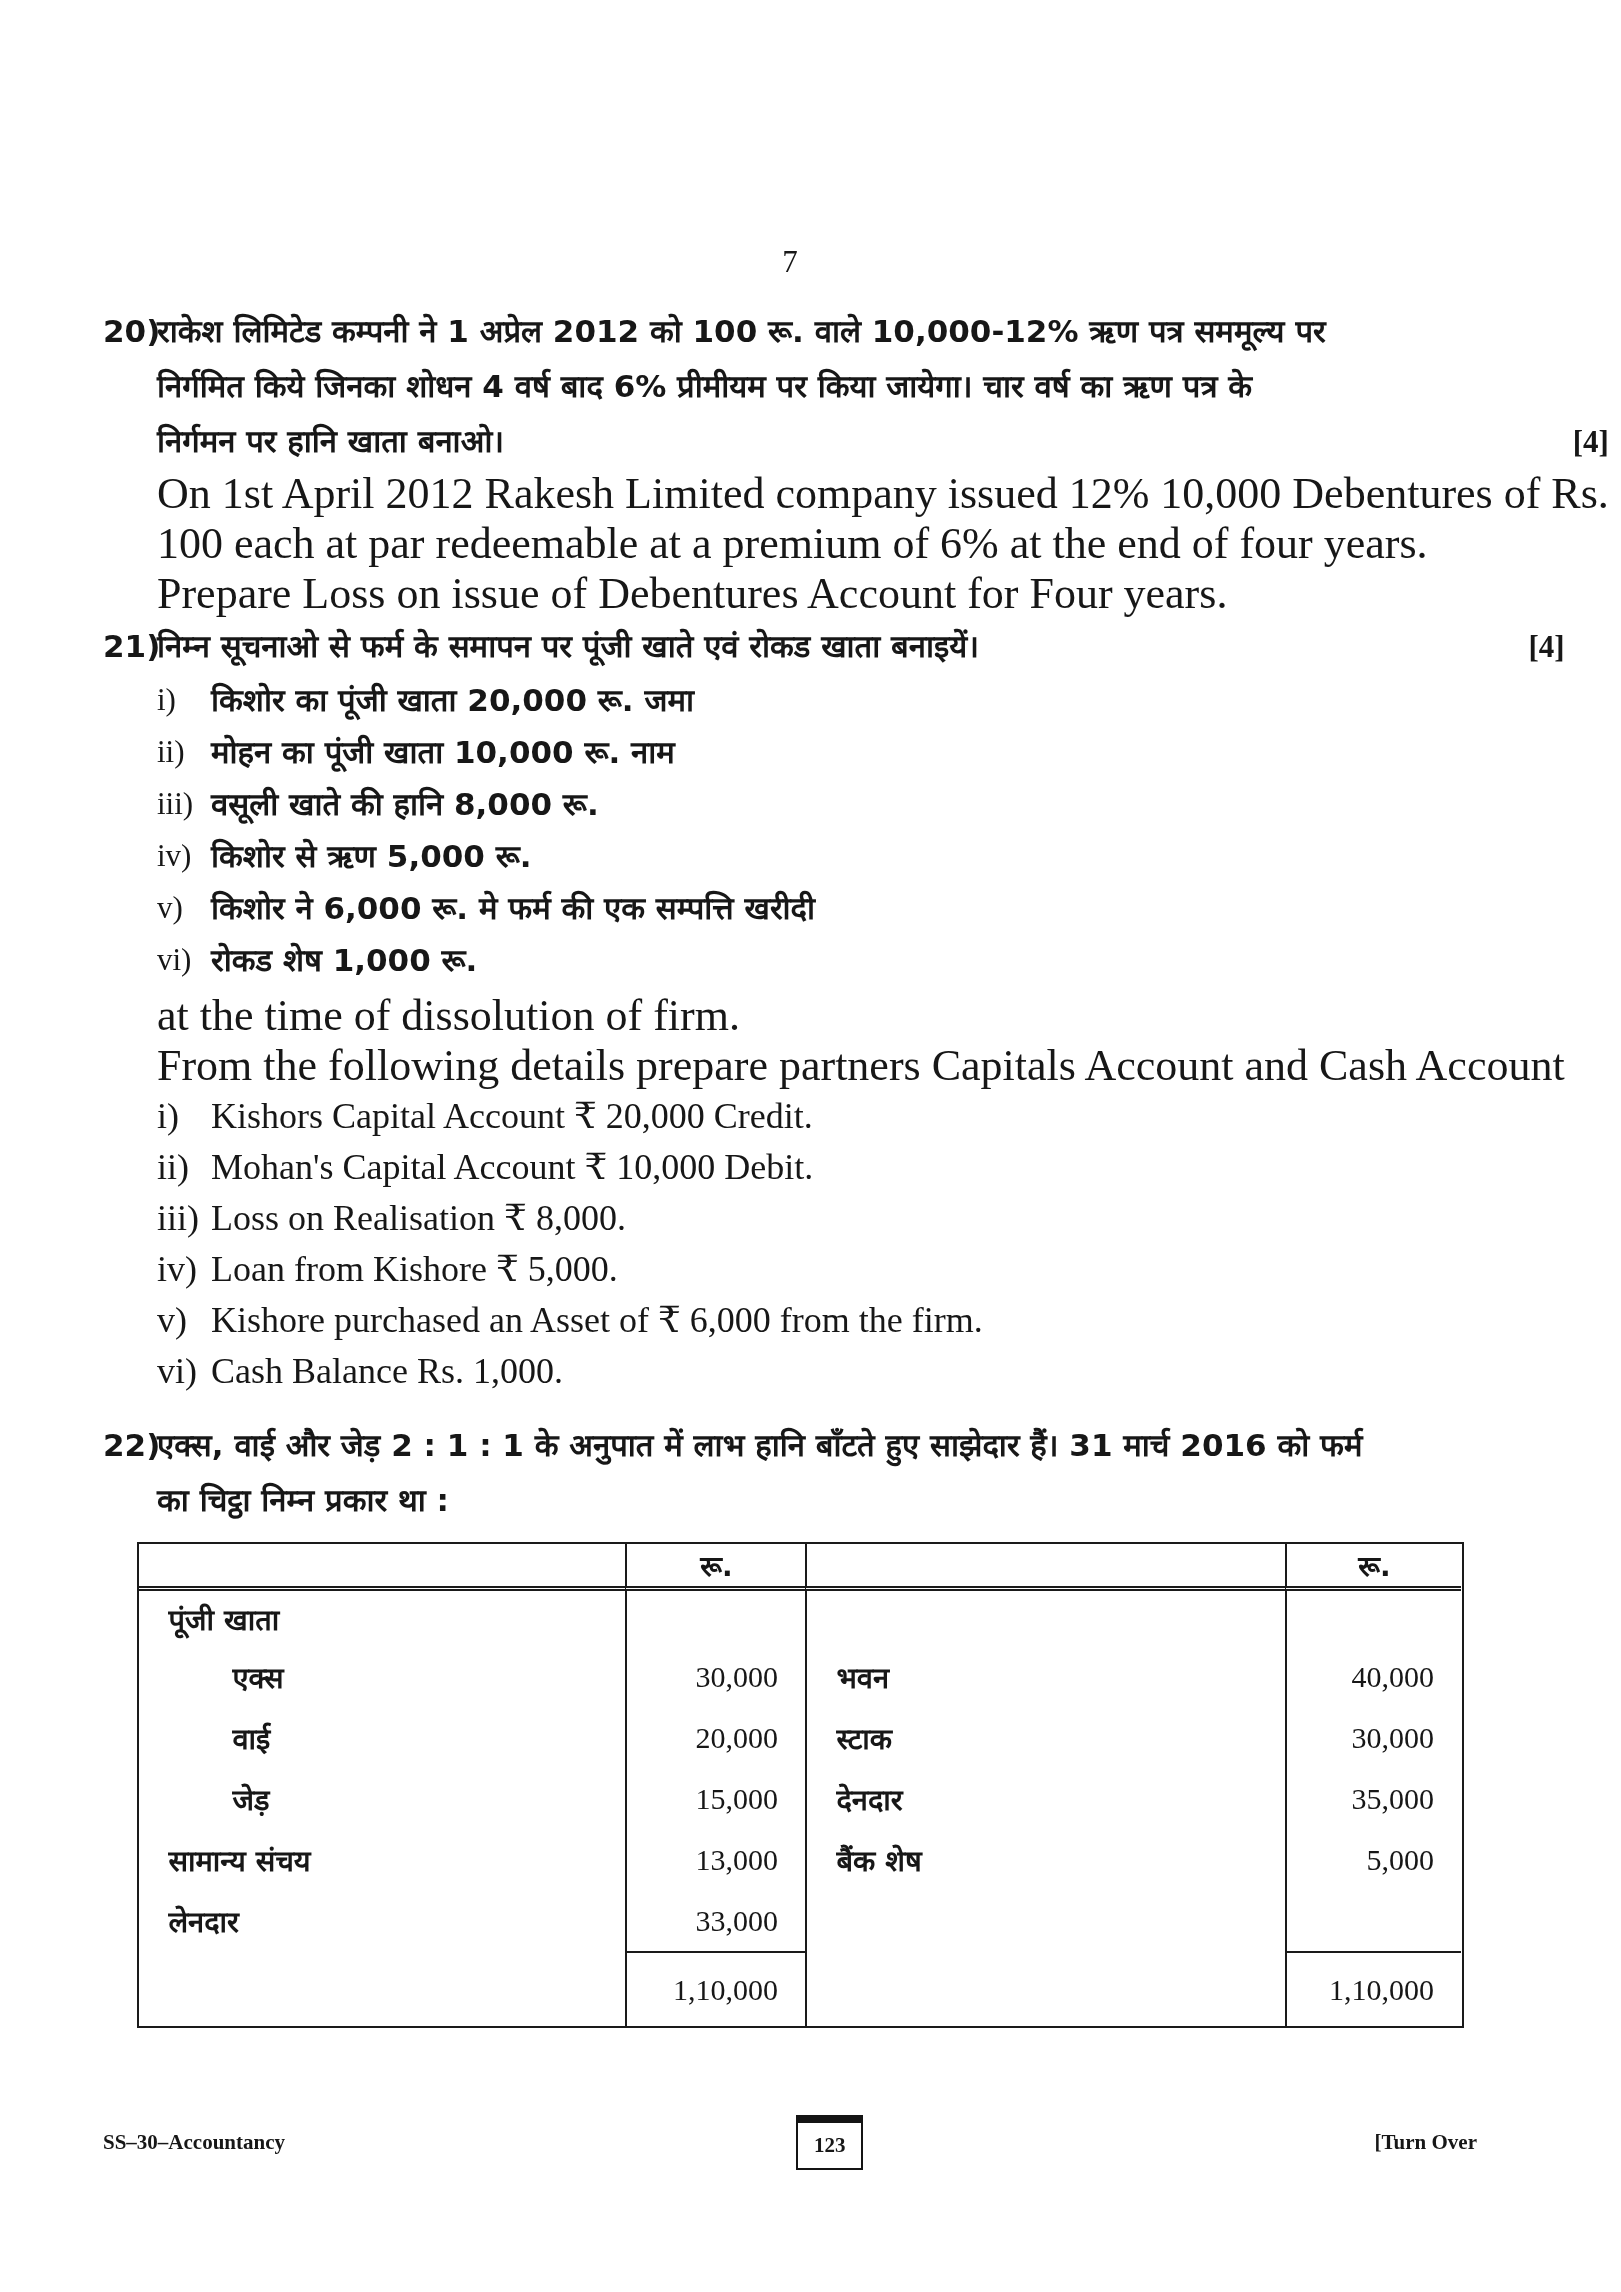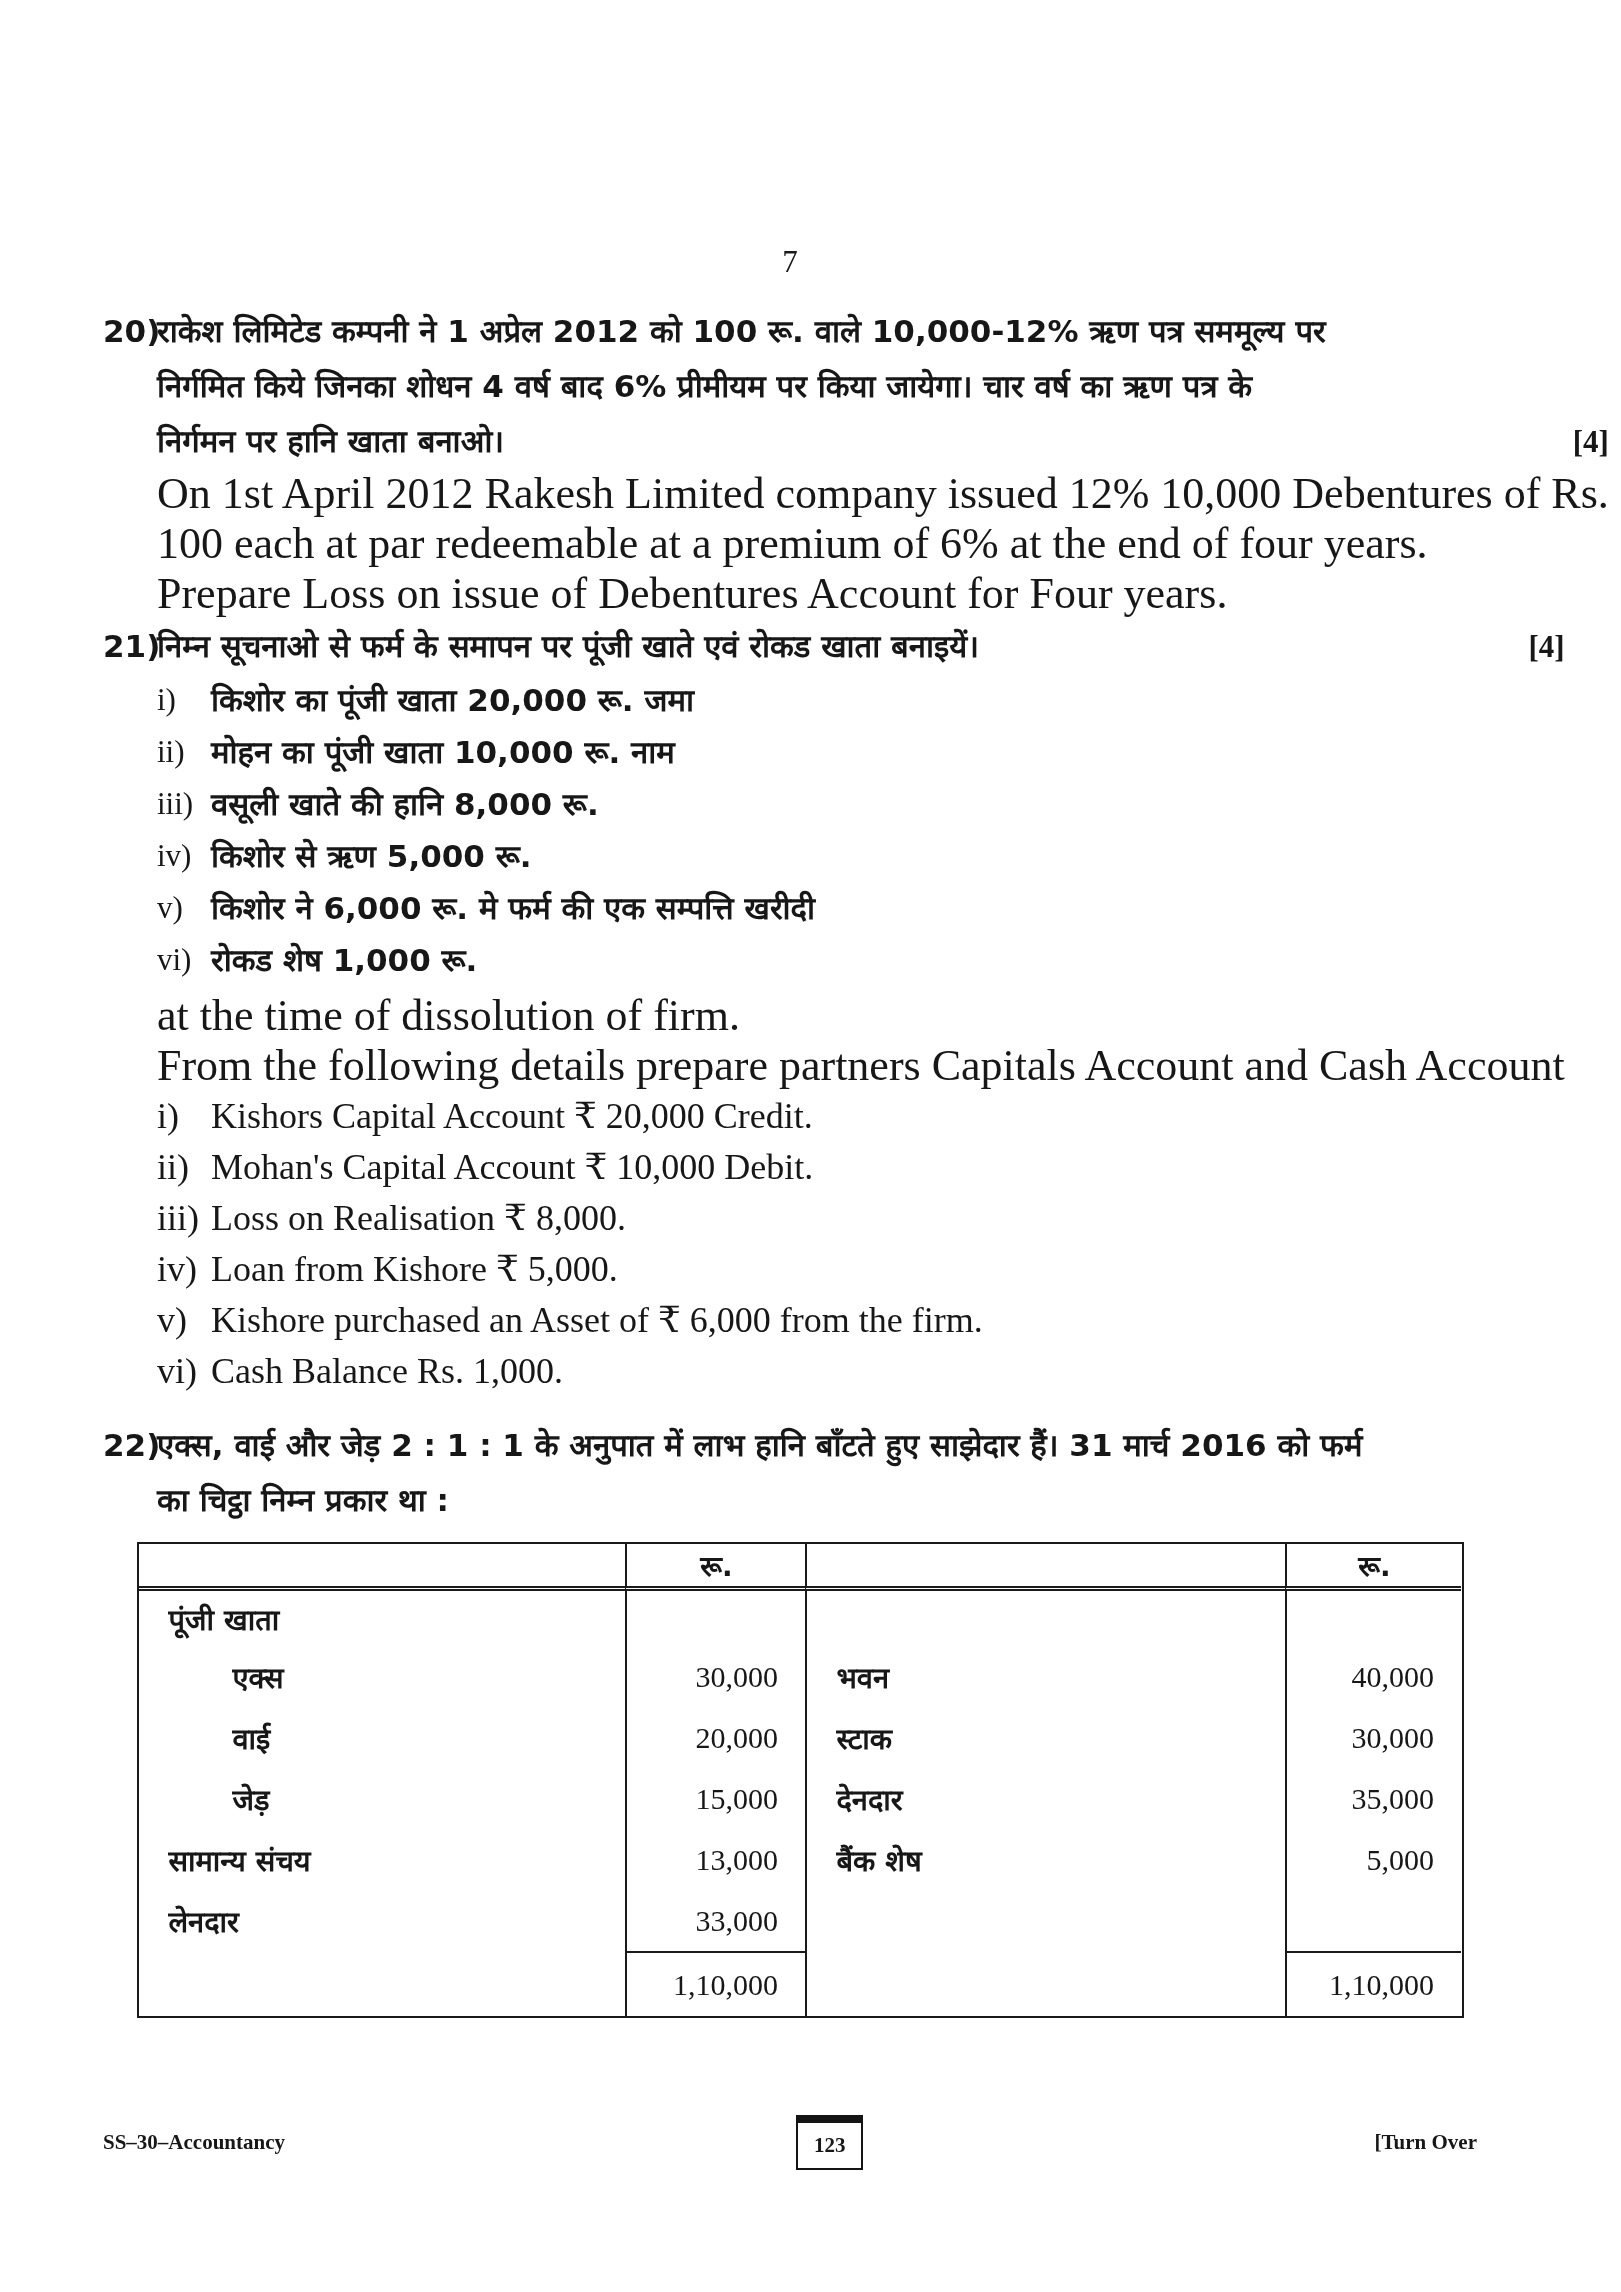--- a/index.html
+++ b/index.html
@@ -54,21 +54,21 @@
   .cell { display:flex; align-items:center; box-sizing:border-box; }
   .bl  { border-left:2px solid #1a1a1a; }
   .th  { height:47px; justify-content:center; border-bottom:5.9px double #1a1a1a;
          font-size:28px; }
   .lbl { padding-left:29px; font-size:29px; white-space:nowrap; }
   .ind { padding-left:93px; }
   .amt { justify-content:flex-end; padding-right:27.4px;
          font-family:"Liberation Serif", serif; font-size:30px; }
   .h56 { height:55px; }
   .h62 { height:61px; }
-  .htot{ height:65px; }
+  .htot{ height:75px; }
   .tline { border-top:2.9px solid #1a1a1a; }
 
   .footer {
     position:absolute; top:2115px; left:103px; right:144px;
     display:flex; justify-content:space-between; align-items:center;
     font-family:"Liberation Serif", serif; font-weight:700; font-size:21px;
   }
   .footer-num {
     border:2.9px solid #141414; border-top:8.8px solid #141414;
     padding:4.9px 15.7px; line-height:35px;

